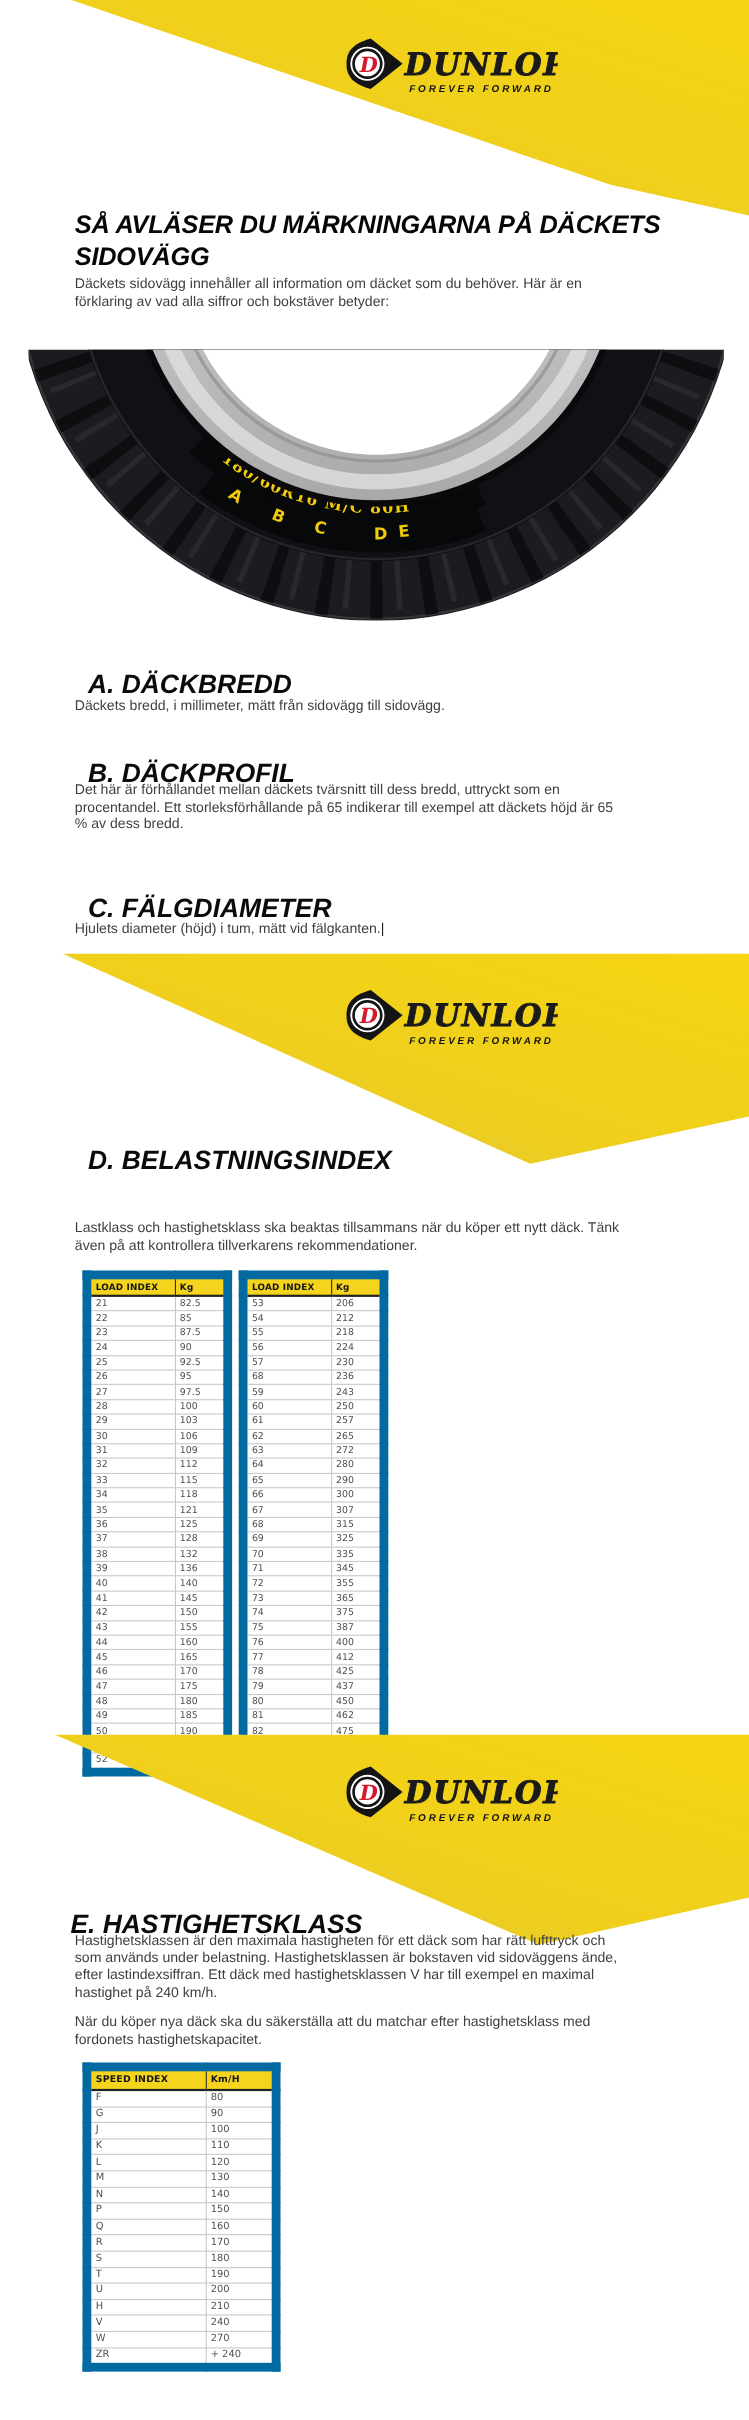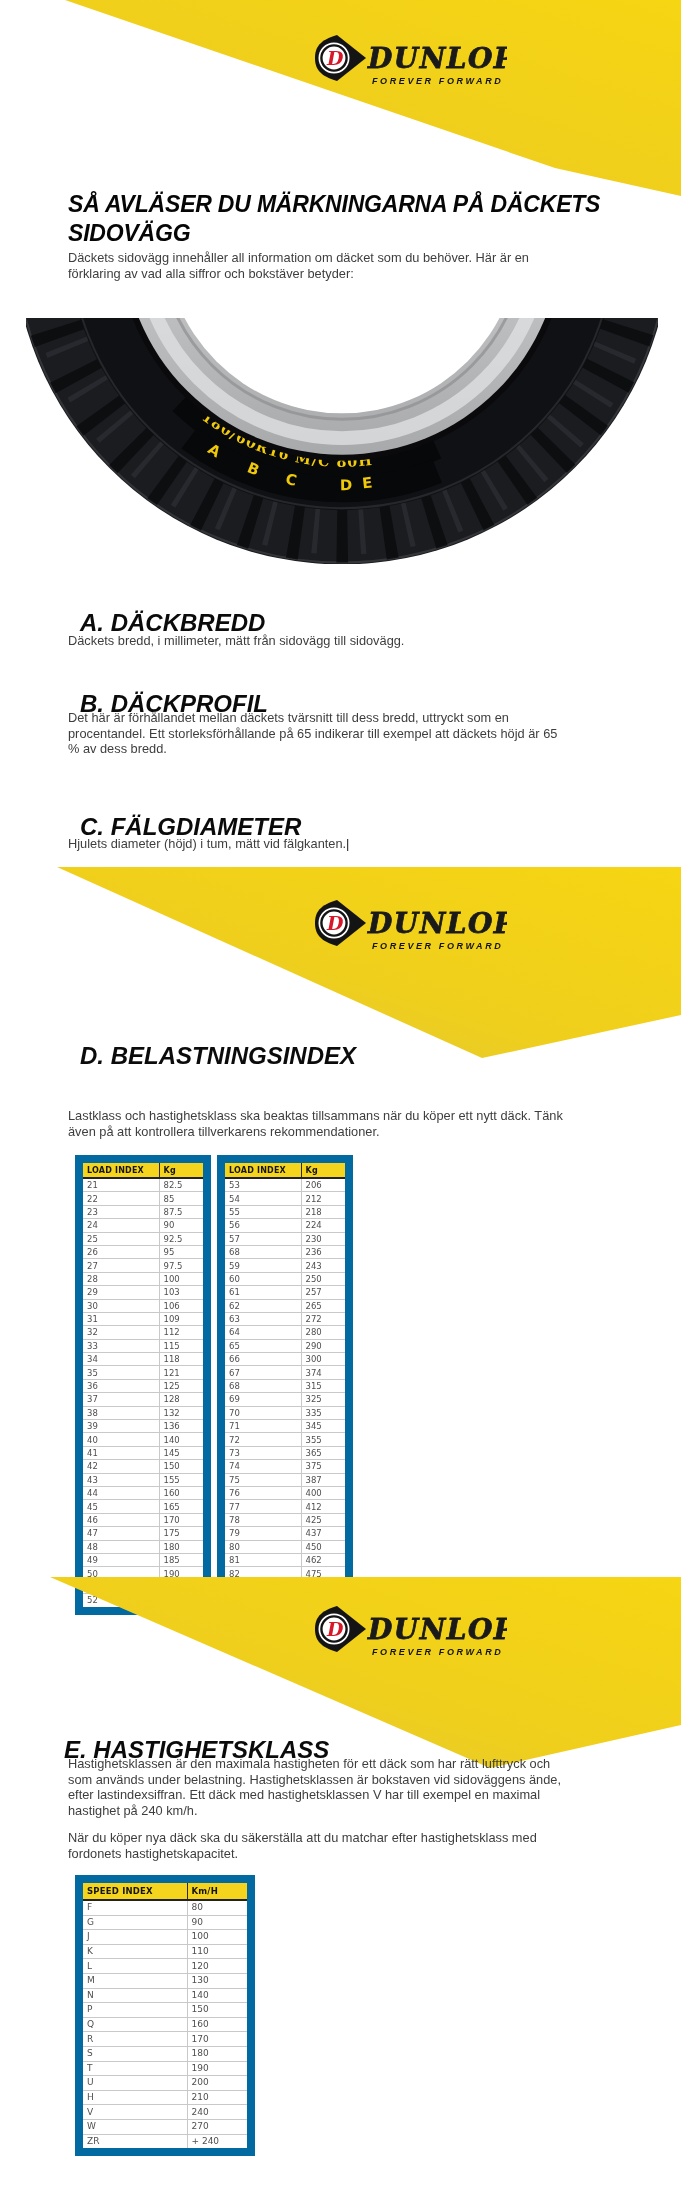--- a/index.html
+++ b/index.html
@@ -337,21 +337,21 @@
         <tr>
           <td>65</td>
           <td>290</td>
         </tr>
         <tr>
           <td>66</td>
           <td>300</td>
         </tr>
         <tr>
           <td>67</td>
-          <td>374</td>
+          <td>307</td>
         </tr>
         <tr>
           <td>68</td>
           <td>315</td>
         </tr>
         <tr>
           <td>69</td>
           <td>325</td>
         </tr>
         <tr>

